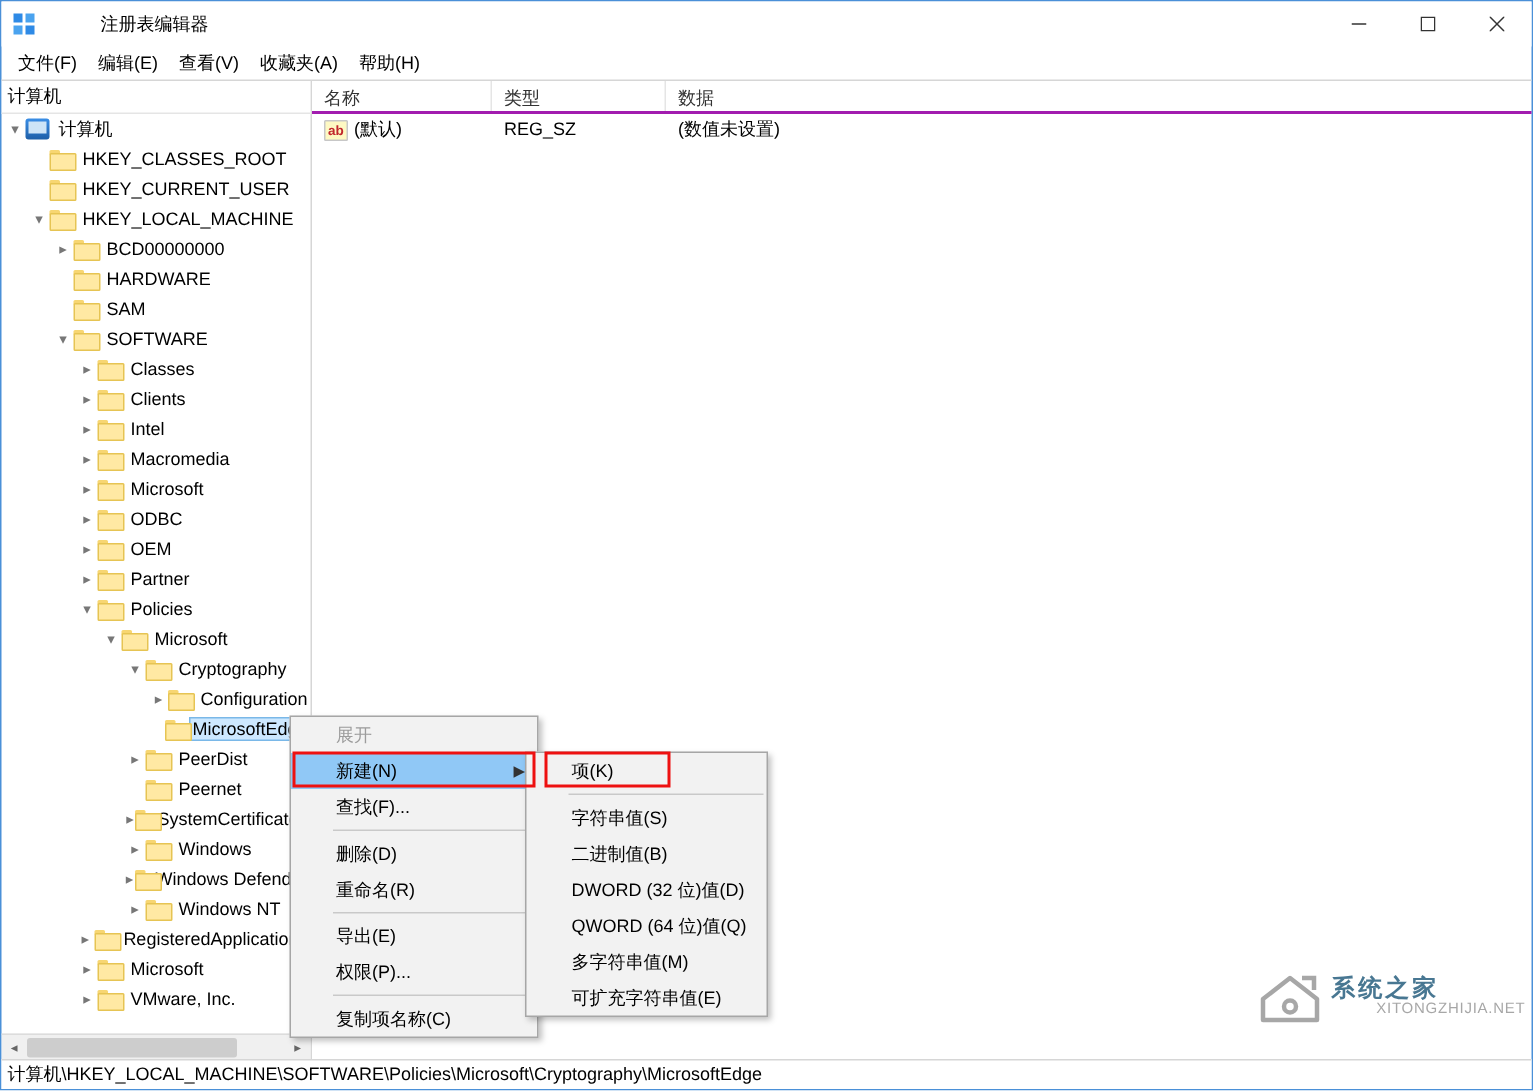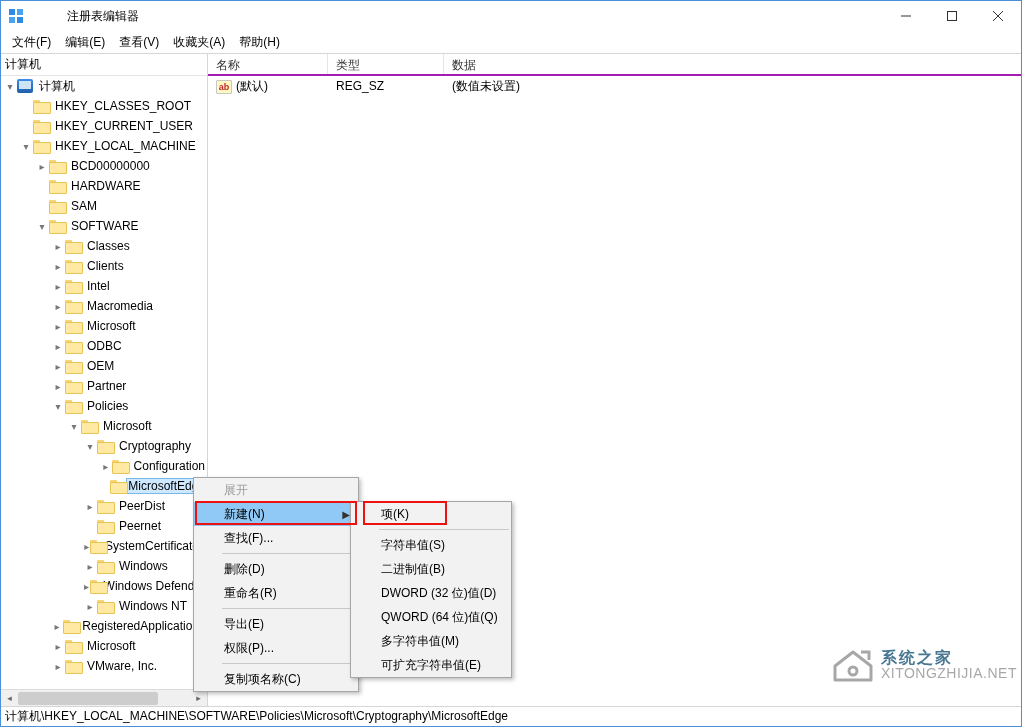--- a/index.html
+++ b/index.html
@@ -59,21 +59,21 @@
   .ctx-menu .row .arrow { position: absolute; right: 8px; font-size: 10px; color: #333; }
   .ctx-menu .sep { height: 1px; margin: 3px 2px 3px 28px; background: #c9c9c9; }
 
   .red-box { position: absolute; border: 2px solid #e11; pointer-events: none; z-index: 60; }
 
   
   .watermark { position: absolute; right: 4px; bottom: 22px; display: flex; align-items: center; gap: 6px; opacity: 0.75; z-index: 5; pointer-events: none; }
   .watermark .logo { width: 44px; height: 38px; }
   .watermark .txt { display: flex; flex-direction: column; line-height: 1; text-align: left; }
   .watermark .txt .cn { font-size: 16px; letter-spacing: 2px; color: #0c4a6e; font-weight: 600; }
-  .watermark .txt .en { font-size: 14px; letter-spacing: 0.5px; color: #8a8a8a; }
+  .watermark .txt .en { font-size: 10px; letter-spacing: 0.5px; color: #8a8a8a; margin-left: 30px; }
 </style>
 </head>
 <body>
 
 <div class="window">
 
   <div class="titlebar">
     <span class="app-icon">
       <svg width="16" height="16" viewBox="0 0 16 16">
         <rect x="1" y="1" width="6" height="6" fill="#2e8ae6"></rect>

